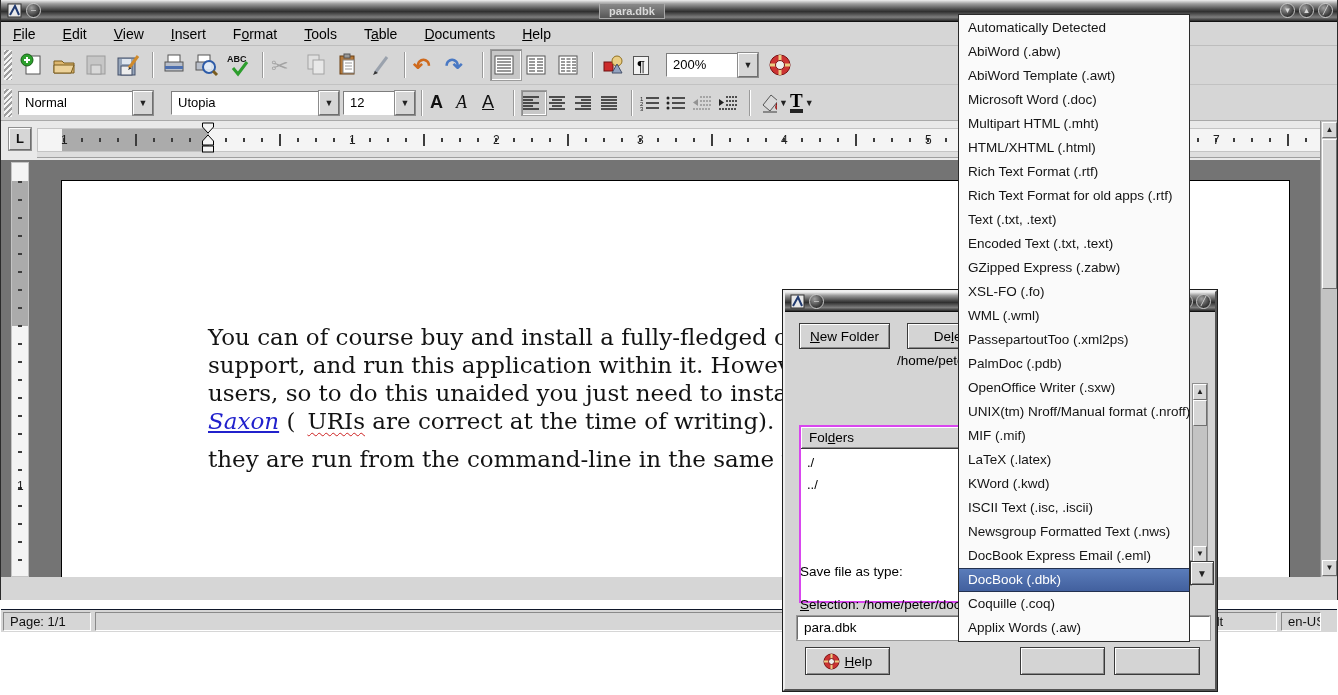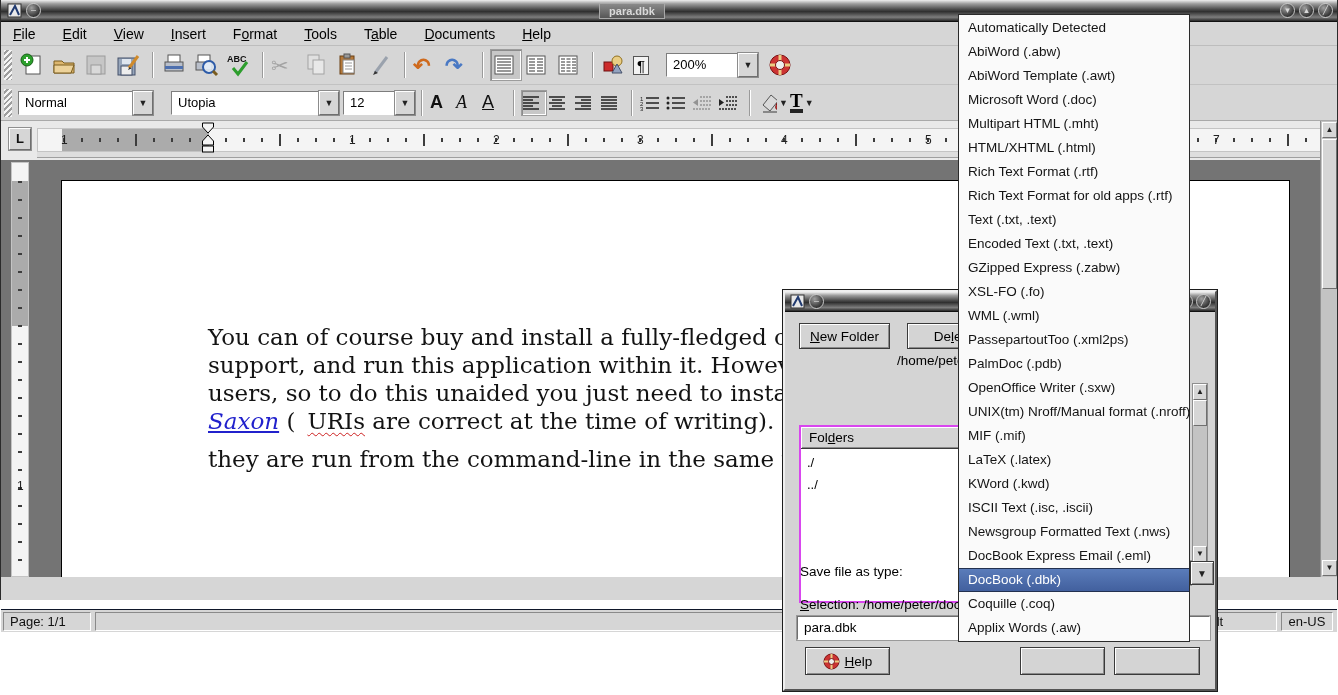--- a/index.html
+++ b/index.html
@@ -440,21 +440,21 @@
     <div class="vscroll">
       <div class="sb-btn" style="top:1px">▲</div>
       <div class="sb-thumb" style="top:18px;height:150px"></div>
       <div class="sb-btn" style="bottom:1px">▼</div>
     </div>
 
     <div class="statusbar">
       <div class="scell" style="left:2px;width:88px">Page: 1/1</div>
       <div class="scell" style="left:94px;width:998px"></div>
       <div class="scell" style="left:1096px;width:180px;padding-left:84px">Default</div>
-      <div class="scell" style="left:1280px;width:52px;text-align:center">en-US</div>
+      <div class="scell" style="left:1280px;width:40px;text-align:center">en-US</div>
     </div>
   </div>
 
   <div class="dialog">
     <div class="titlebar">
       <svg class="appicon" style="left:5px;top:2px" width="15" height="15">
         <rect x="1" y="1" width="13" height="13" fill="#e8e8e8" stroke="#333"></rect>
         <path d="M3 12 L8 3 L12 12" stroke="#203a70" stroke-width="2" fill="none"></path>
       </svg>
       <div class="wbtn" style="left:24px;top:2px">–</div>

